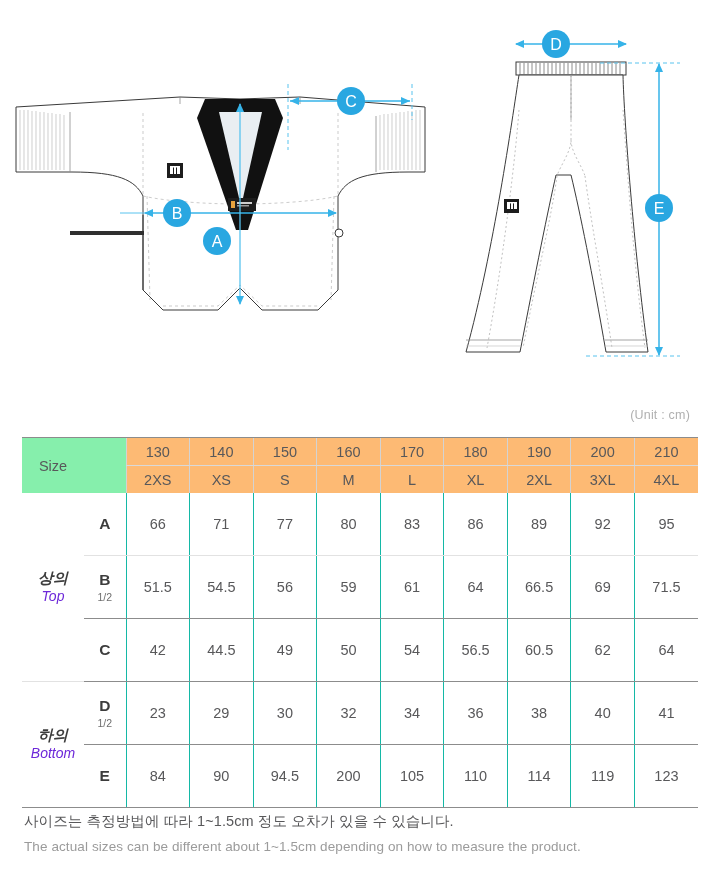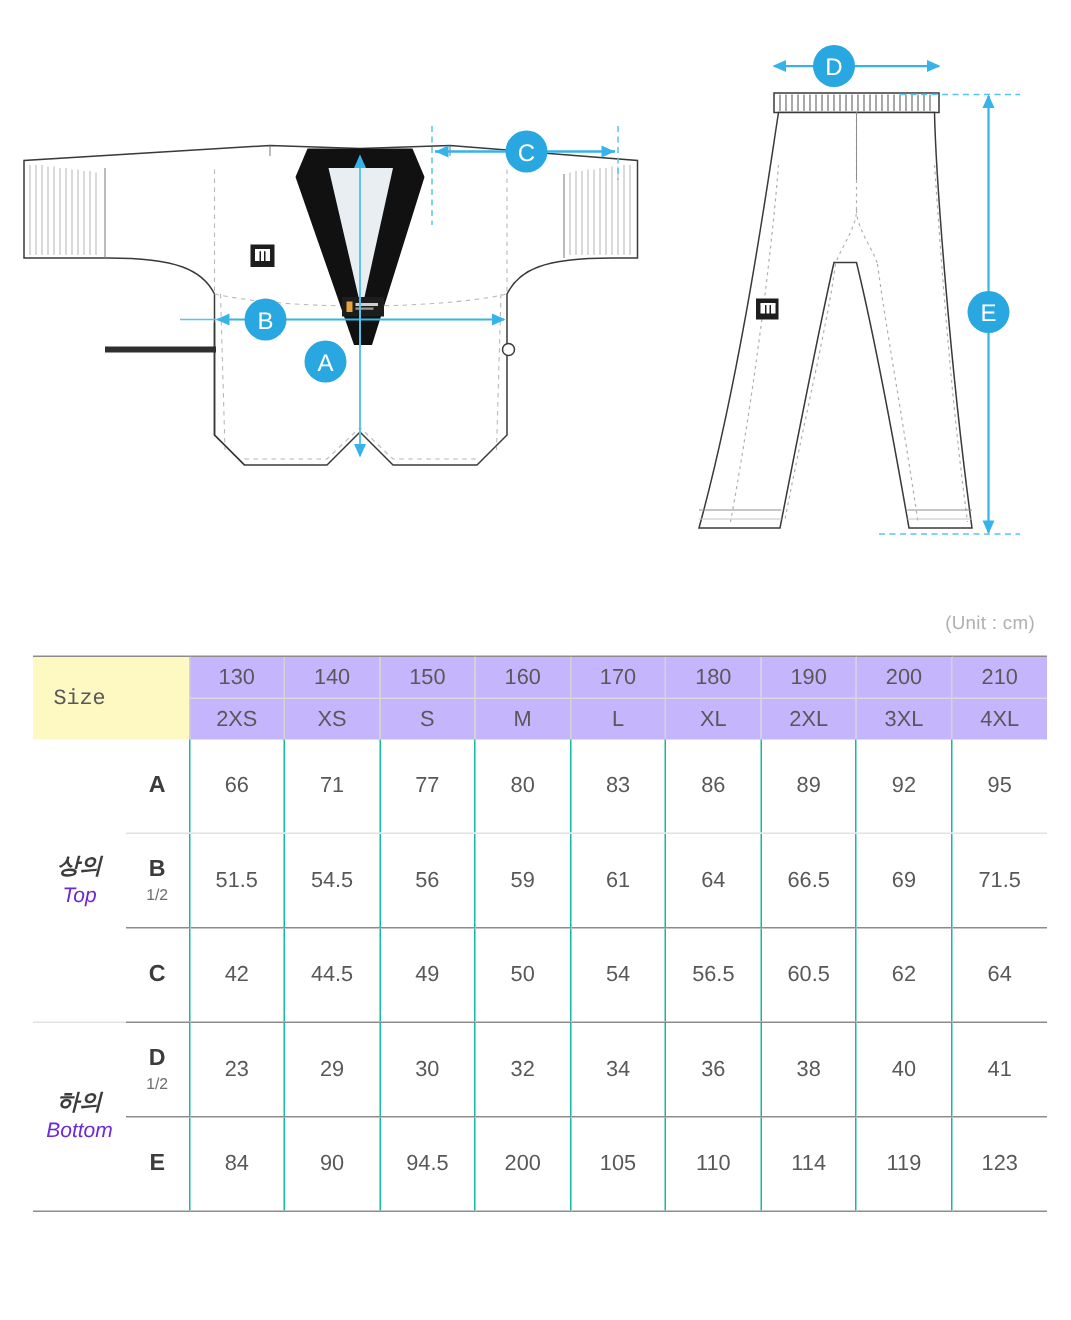--- a/index.html
+++ b/index.html
@@ -52,33 +52,32 @@
     font-weight: normal;
     text-align: center;
     vertical-align: middle;
     font-size: 14.5px;
     color: #58585a;
     padding: 0;
   }
 
   
   .hdr-cell {
-    background: #c4b5fd;
+    background: #fdba74;
     height: 27px;
     border-left: 1px solid #d3d3d3;
     font-size: 14.5px;
     color: #58585a;
   }
   .hdr-cell.num { border-bottom: 1px solid #d9d9d9; }
   .hdr-size {
-    background: #fef9c3;
+    background: #86efac;
     border-left: none;
     font-size: 14.5px;
     color: #58585a;
-    font-family: Liberation Mono, monospace;
   }
   .toprule td { border-top: 1px solid #8c8c8c; }
 
   
   .datarow td {
     height: 62px;
     border-left: 1px solid #14b8a6;
   }
   .datarow td.grp,
   .datarow td.code {
@@ -466,13 +465,15 @@
         <td>110</td>
         <td>114</td>
         <td>119</td>
         <td>123</td>
       </tr>
     </tbody>
   </table>
 </div>
 
 <div class="notes">
+  <div class="note-ko">사이즈는 측정방법에 따라 1~1.5cm 정도 오차가 있을 수 있습니다.</div>
+  <div class="note-en">The actual sizes can be different about 1~1.5cm depending on how to measure the product.</div>
 </div>
 
 </body></html>

